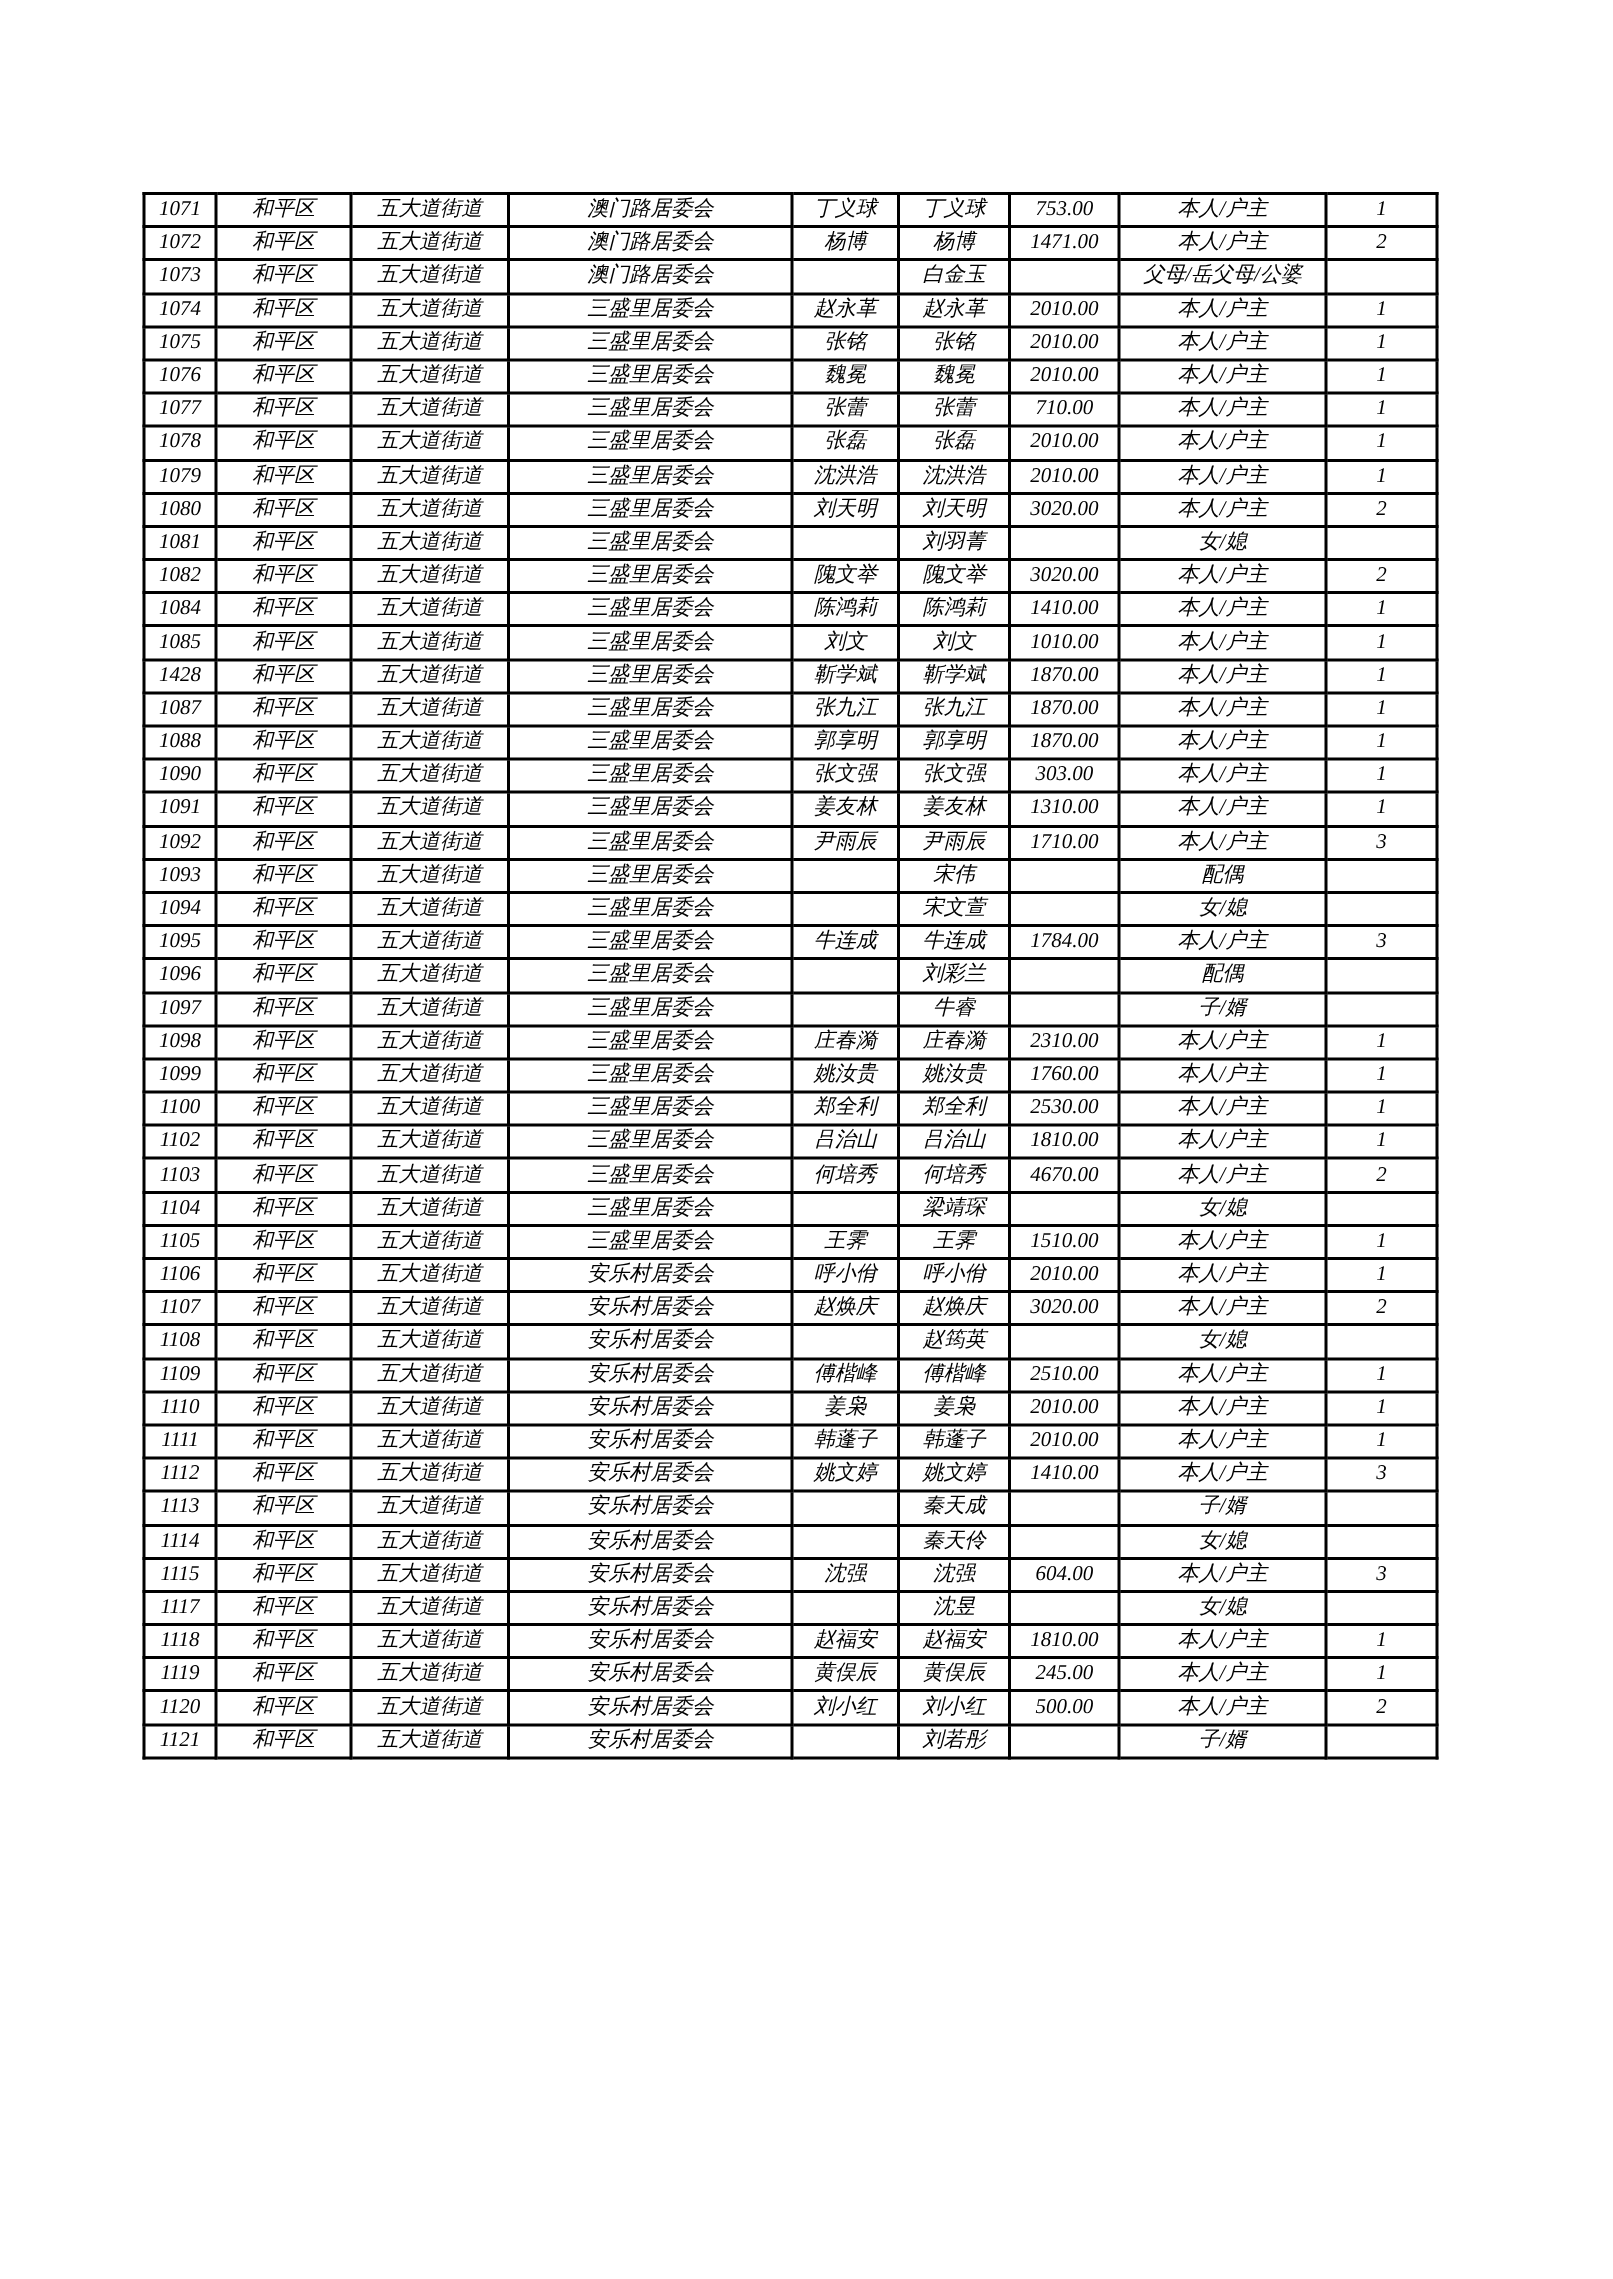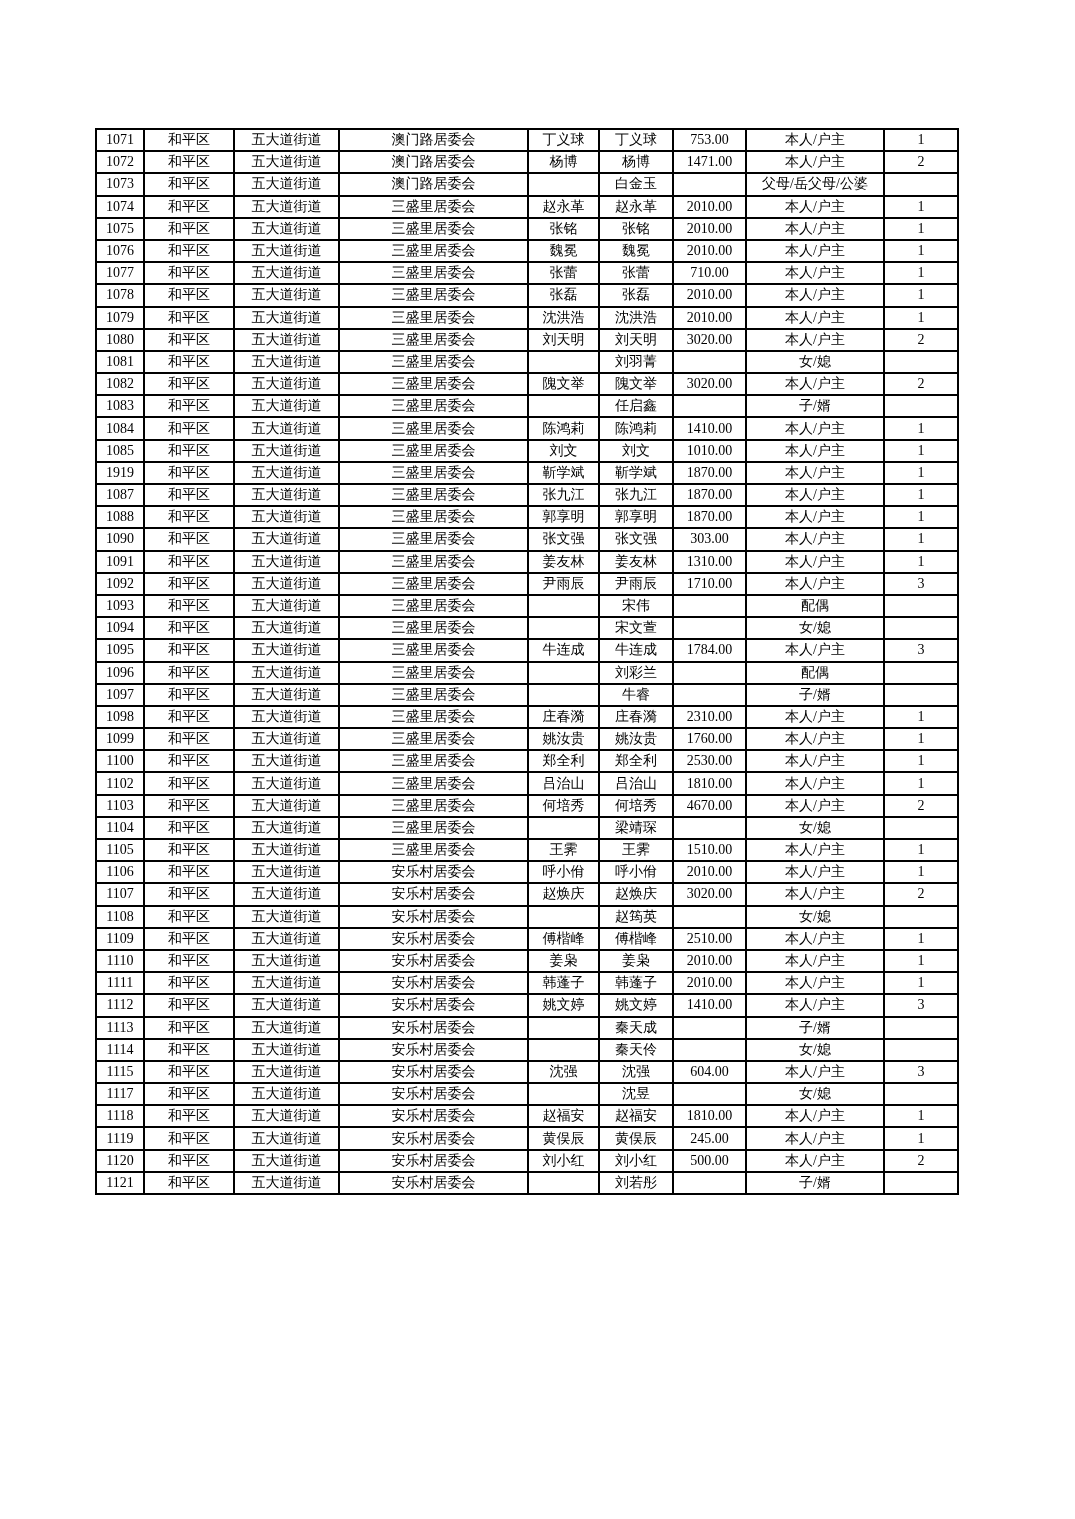--- a/index.html
+++ b/index.html
@@ -9,20 +9,21 @@
     width: 1075px;
     height: 1519px;
     font-family: "Liberation Serif", "DejaVu Serif", serif;
   }
   .sheet {
     position: relative;
     width: 1075px;
     height: 1519px;
     background: #ffffff;
     overflow: hidden;
+    font-style: italic;
   }
   table.roster {
     position: absolute;
     left: 95px;
     top: 128px;
     width: 862px;
     border-collapse: collapse;
     table-layout: fixed;
   }
   table.roster td {
@@ -190,31 +191,20 @@
           <td>和平区</td>
           <td>五大道街道</td>
           <td>三盛里居委会</td>
           <td>隗文举</td>
           <td>隗文举</td>
           <td>3020.00</td>
           <td>本人/户主</td>
           <td>2</td>
         </tr>
         <tr>
-          <td>1083</td>
-          <td>和平区</td>
-          <td>五大道街道</td>
-          <td>三盛里居委会</td>
-          <td></td>
-          <td>任启鑫</td>
-          <td></td>
-          <td>子/婿</td>
-          <td></td>
-        </tr>
-        <tr>
           <td>1084</td>
           <td>和平区</td>
           <td>五大道街道</td>
           <td>三盛里居委会</td>
           <td>陈鸿莉</td>
           <td>陈鸿莉</td>
           <td>1410.00</td>
           <td>本人/户主</td>
           <td>1</td>
         </tr>
@@ -223,21 +213,21 @@
           <td>和平区</td>
           <td>五大道街道</td>
           <td>三盛里居委会</td>
           <td>刘文</td>
           <td>刘文</td>
           <td>1010.00</td>
           <td>本人/户主</td>
           <td>1</td>
         </tr>
         <tr>
-          <td>1919</td>
+          <td>1428</td>
           <td>和平区</td>
           <td>五大道街道</td>
           <td>三盛里居委会</td>
           <td>靳学斌</td>
           <td>靳学斌</td>
           <td>1870.00</td>
           <td>本人/户主</td>
           <td>1</td>
         </tr>
         <tr>

